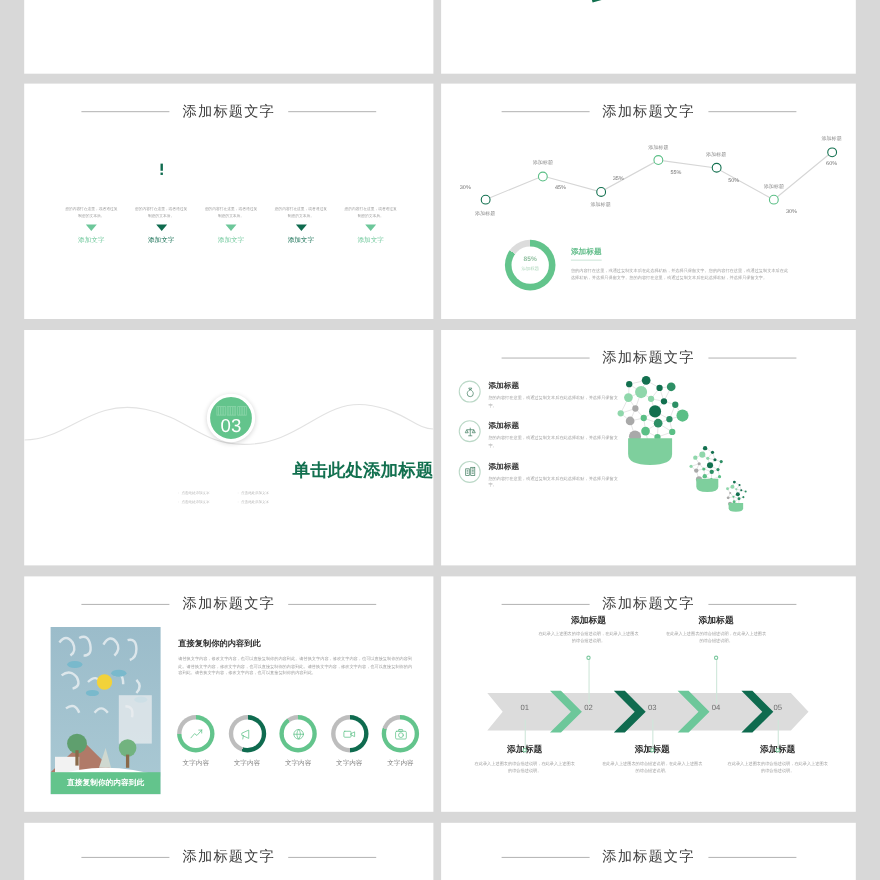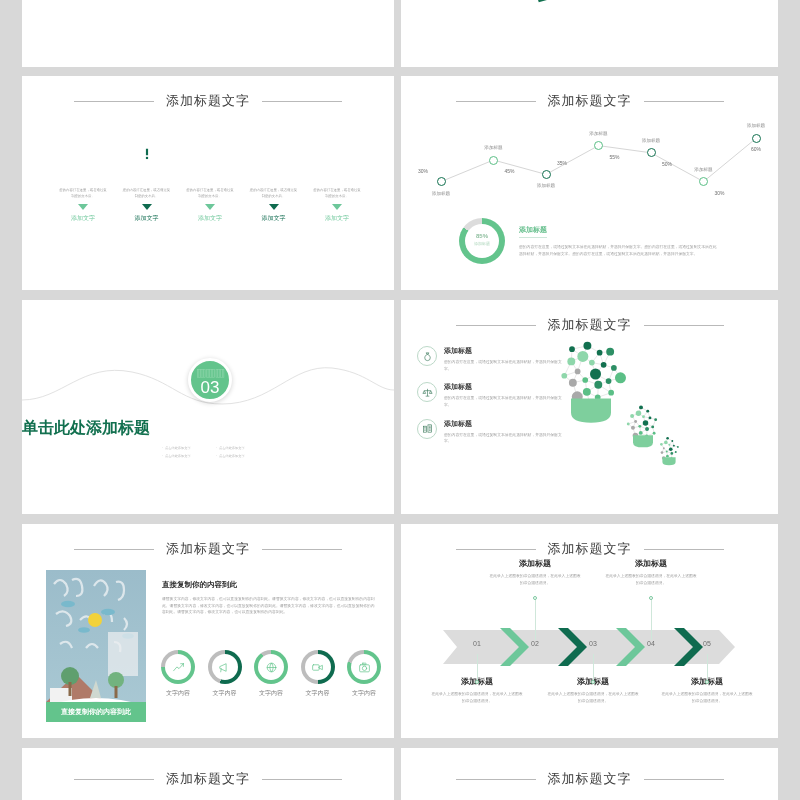--- a/index.html
+++ b/index.html
@@ -67,21 +67,21 @@
 
   
   .wave { position:absolute; left:0; top:56px; width:372px; height:60px; }
   .badge { position:absolute; left:166px; top:58px; width:44px; height:44px;
            border-radius:50%; background:#63c48c; border:3px solid #fff;
            box-shadow:0 1px 5px rgba(0,0,0,.18); }
   .badge .bk { position:absolute; left:0; right:0; top:5px; text-align:center;
                font-size:11px; color:#8ed6ab; letter-spacing:-1px; }
   .badge .num { position:absolute; left:0; right:0; top:17px; text-align:center;
                 font-size:17px; color:#fff; font-weight:300; }
-  .sec-title { position:absolute; left:0; right:0; top:118px; text-align:left;
+  .sec-title { position:absolute; left:0; right:0; top:118px; text-align:right;
                font-size:16px; font-weight:bold; color:#12704f; }
   .bul-wrap { position:absolute; left:140px; top:145px; width:108px;
               display:flex; flex-wrap:wrap; }
   .bul { width:54px; font-size:3.2px; color:#b2b2b2; line-height:2.4; }
   .bul::before { content:"·"; margin-right:2px; }
 
   
   .flist { position:absolute; left:16px; top:46px; width:150px; }
   .fitem { display:flex; gap:7px; margin-bottom:10px; }
   .fcirc { flex:0 0 auto; width:20px; height:20px; border-radius:50%;

